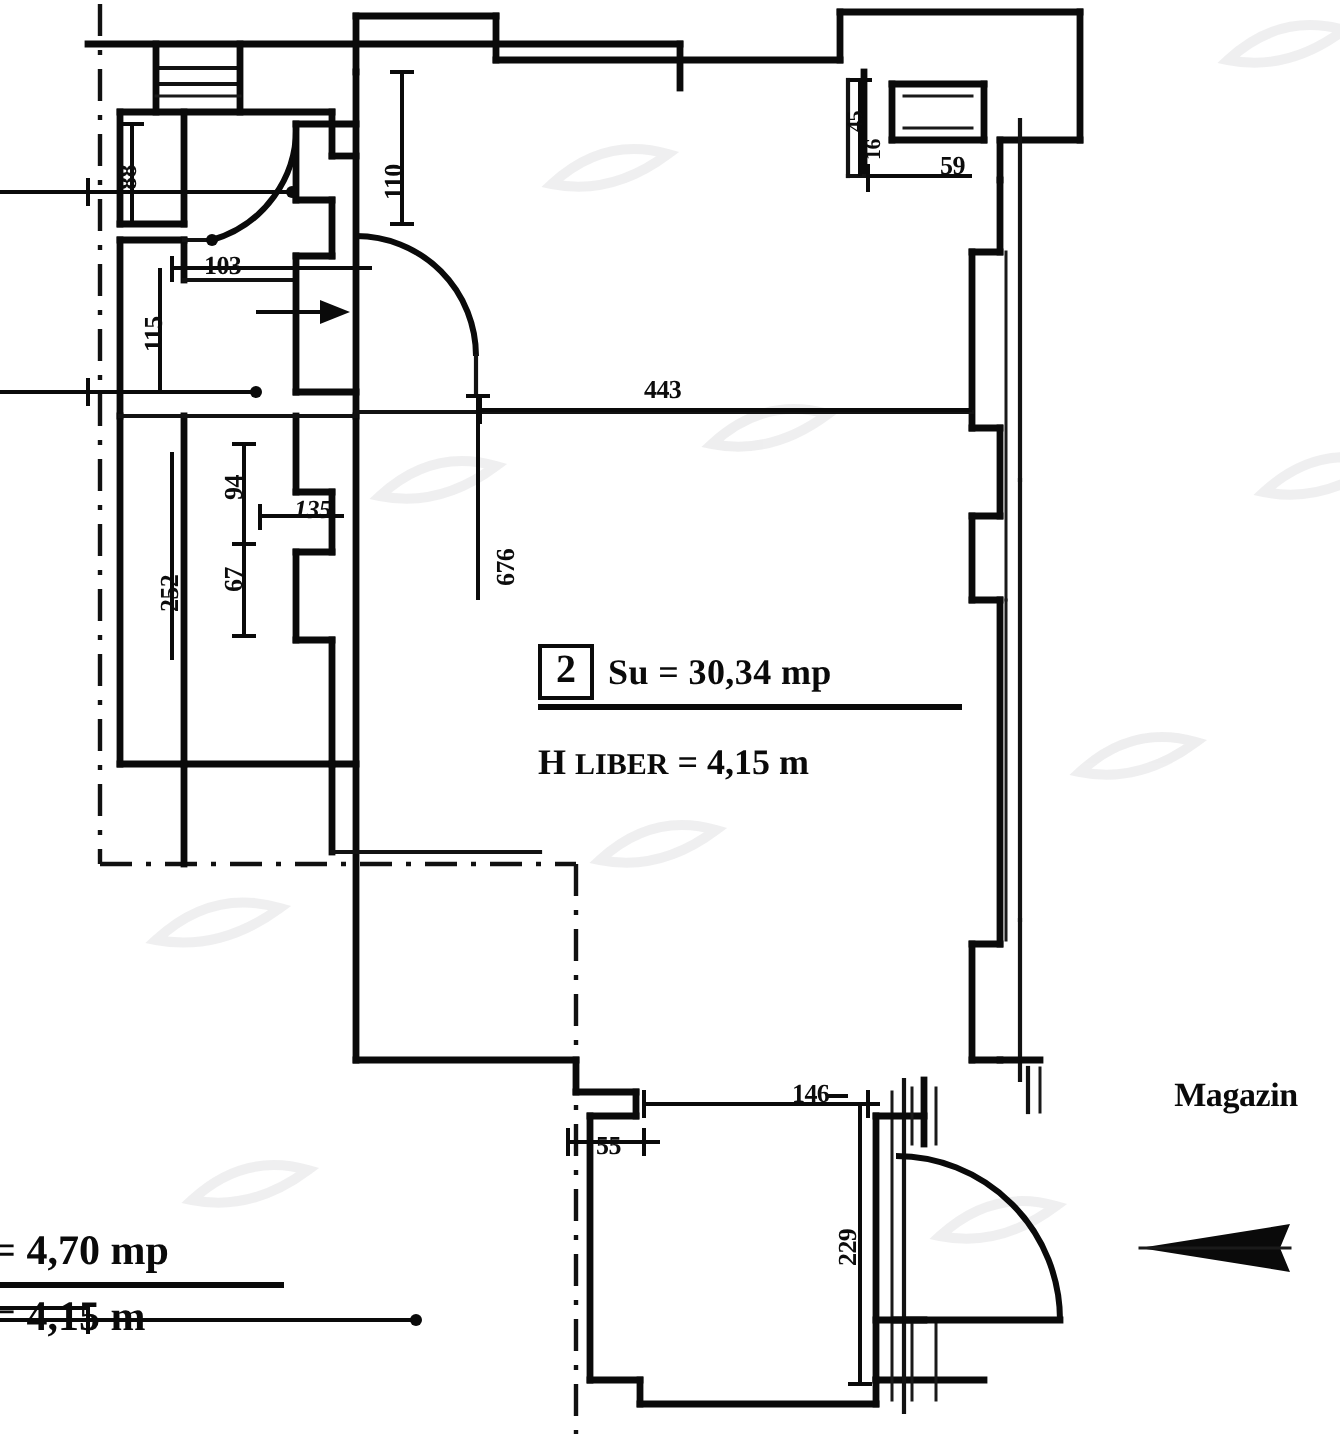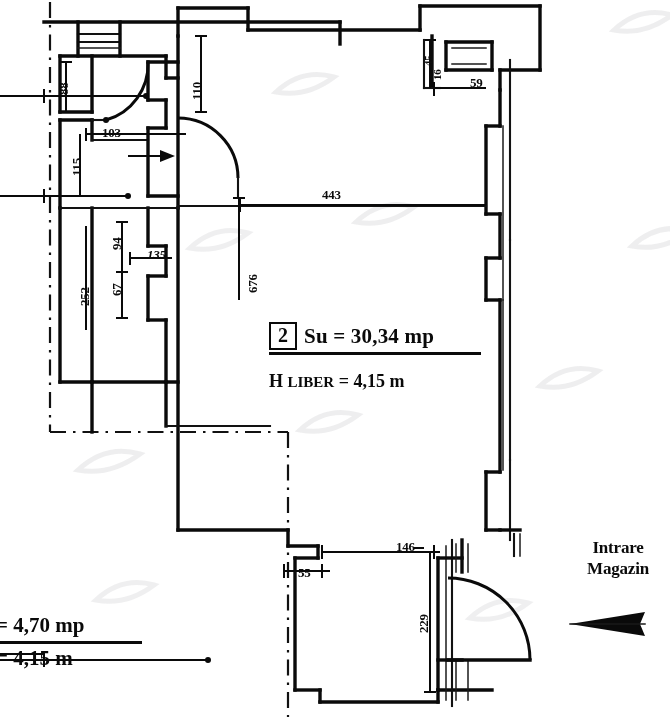--- a/index.html
+++ b/index.html
@@ -115,21 +115,21 @@
     font-family: "Liberation Serif", serif;
     font-weight: bold;
     font-size: 20px;
     line-height: 1;
     padding: 1px 7px 3px 7px;
     color: #0a0a0a;
   }
   #room-callout .su {
     font-family: "Liberation Serif", serif;
     font-weight: bold;
-    font-size: 21px;
+    font-size: 18px;
     color: #0a0a0a;
     letter-spacing: 0.2px;
     white-space: nowrap;
   }
   #room-callout .rule {
     height: 3px;
     background: #0a0a0a;
     width: 100%;
   }
   #room-callout .row2 {
@@ -486,17 +486,16 @@
     </div>
   </div>
 
   <div id="bl-callout">
     <div class="l1">=  4,70 mp</div>
     <div class="rule"></div>
     <div class="l2">= 4,15 m</div>
   </div>
 
   <div id="entrance-label">
-    <div class="el">Intrare</div>
     <div class="el">Magazin</div>
   </div>
 
 </div>
 
 </body></html>

